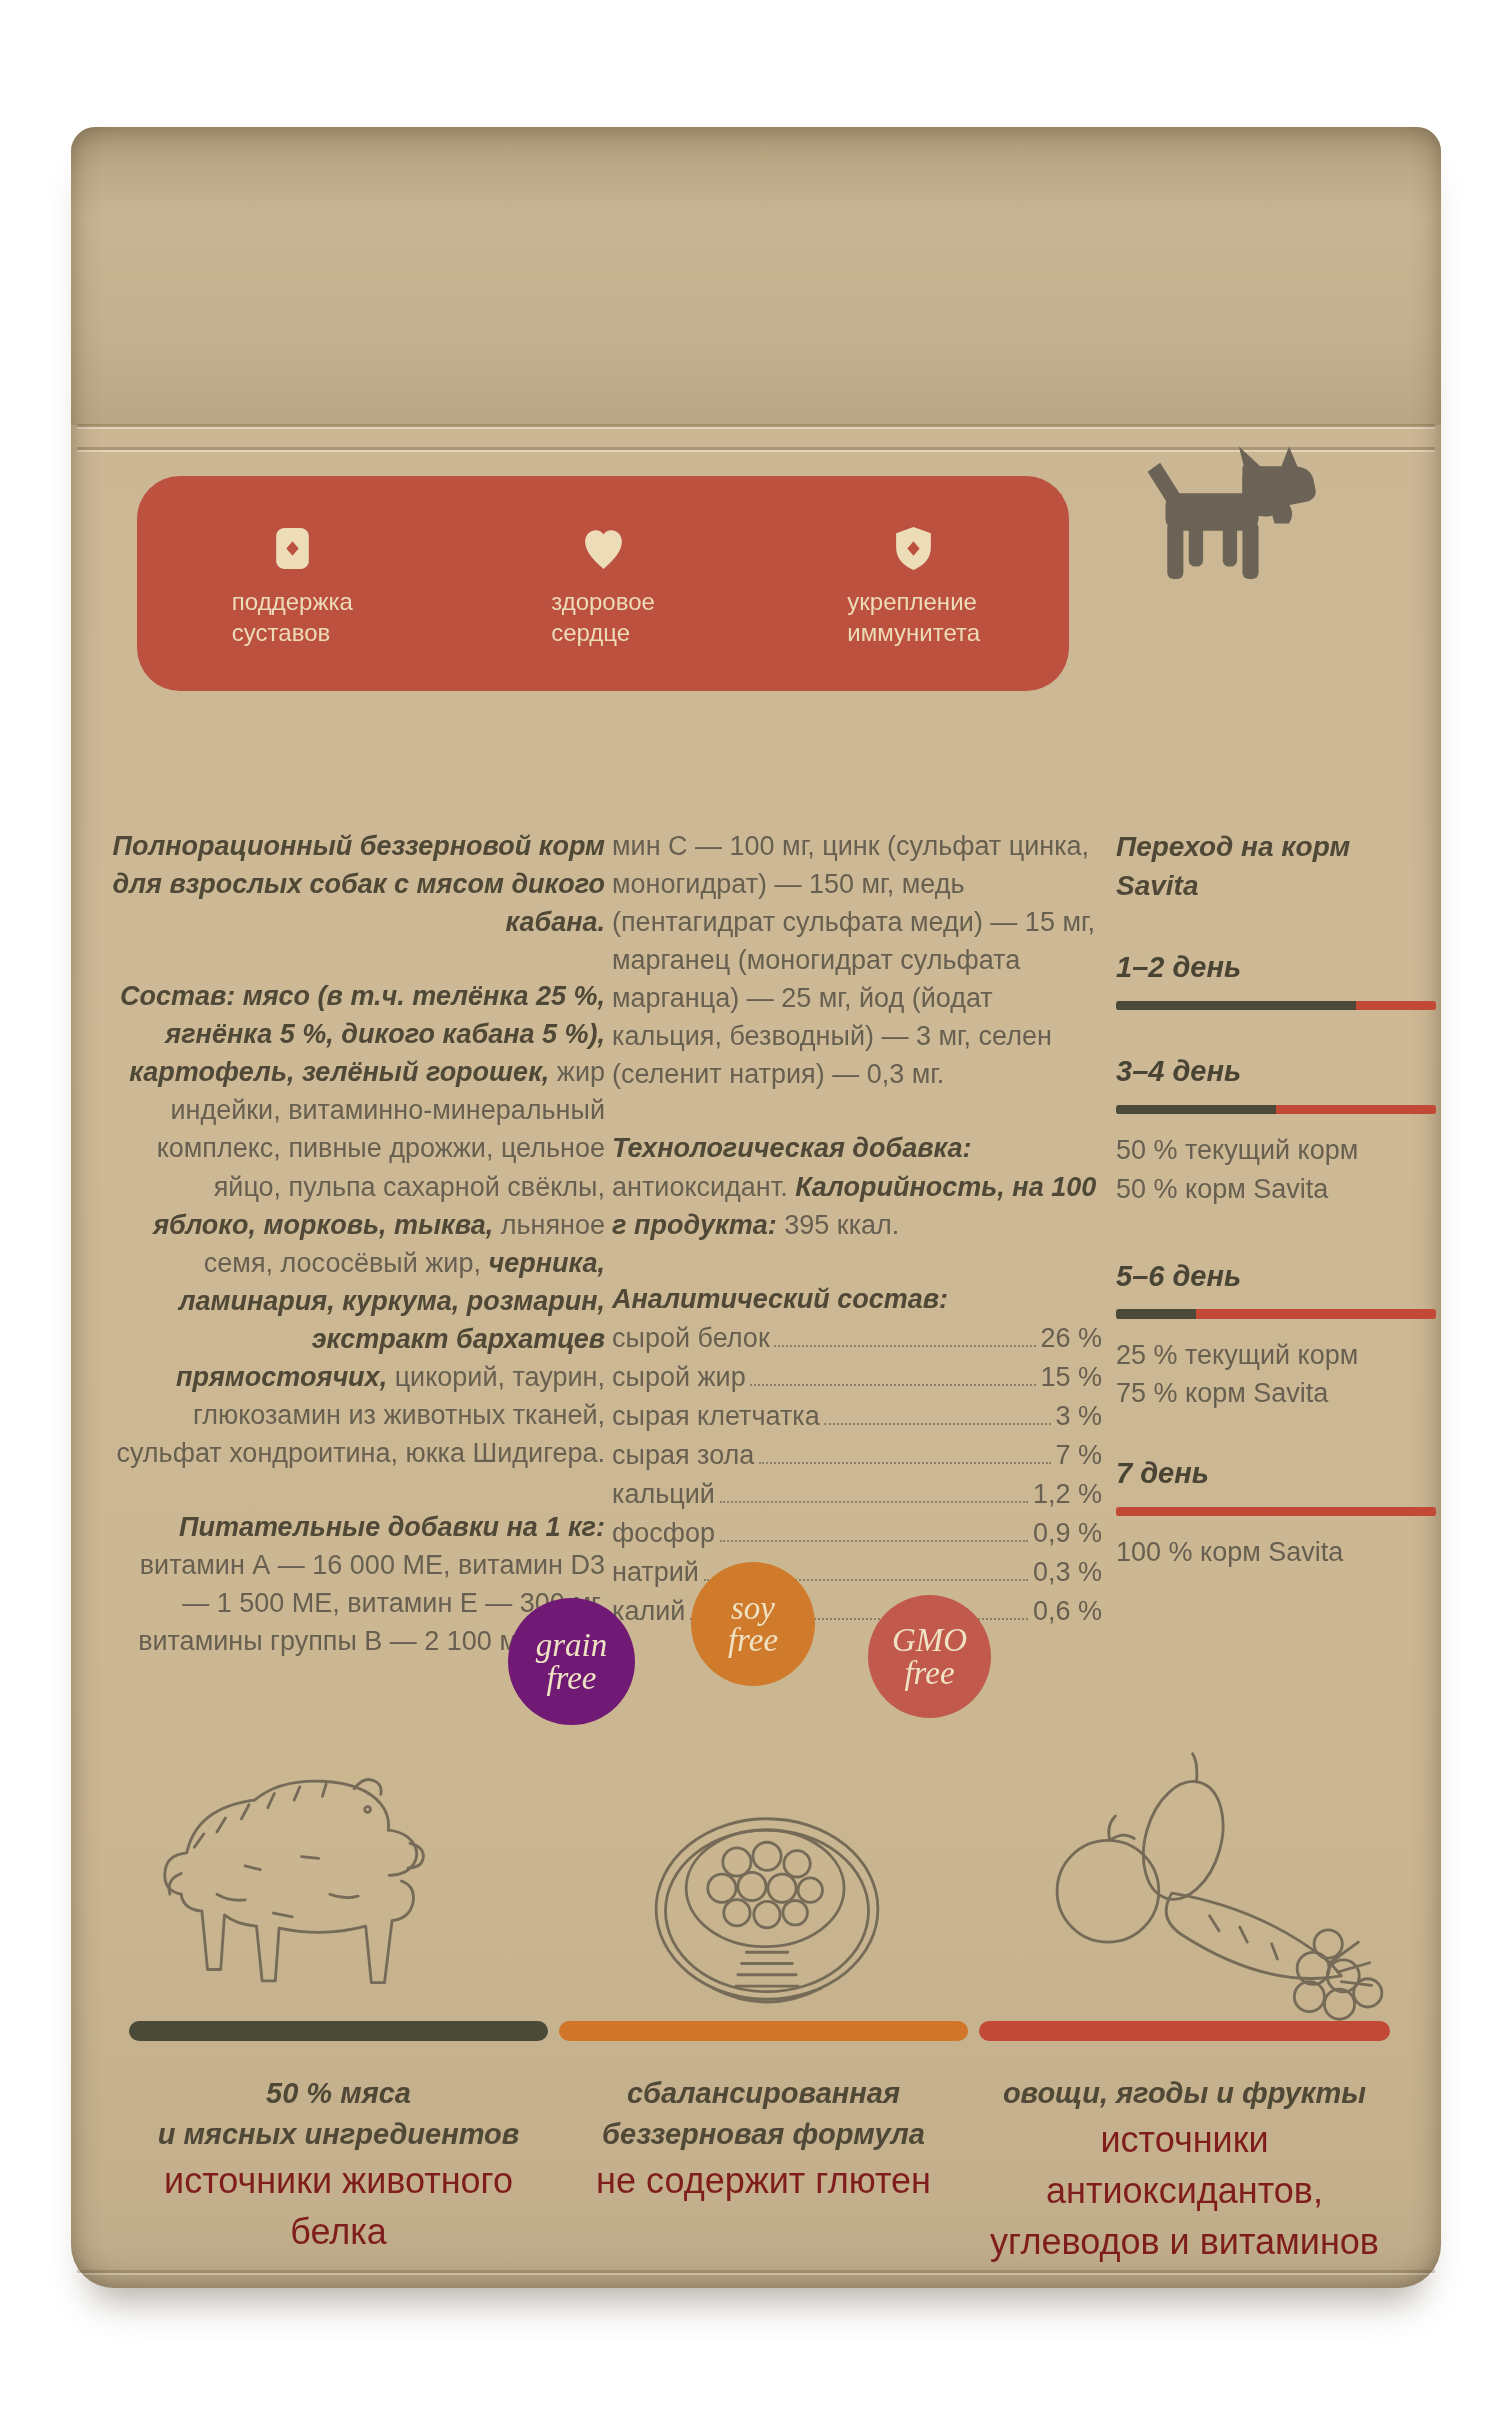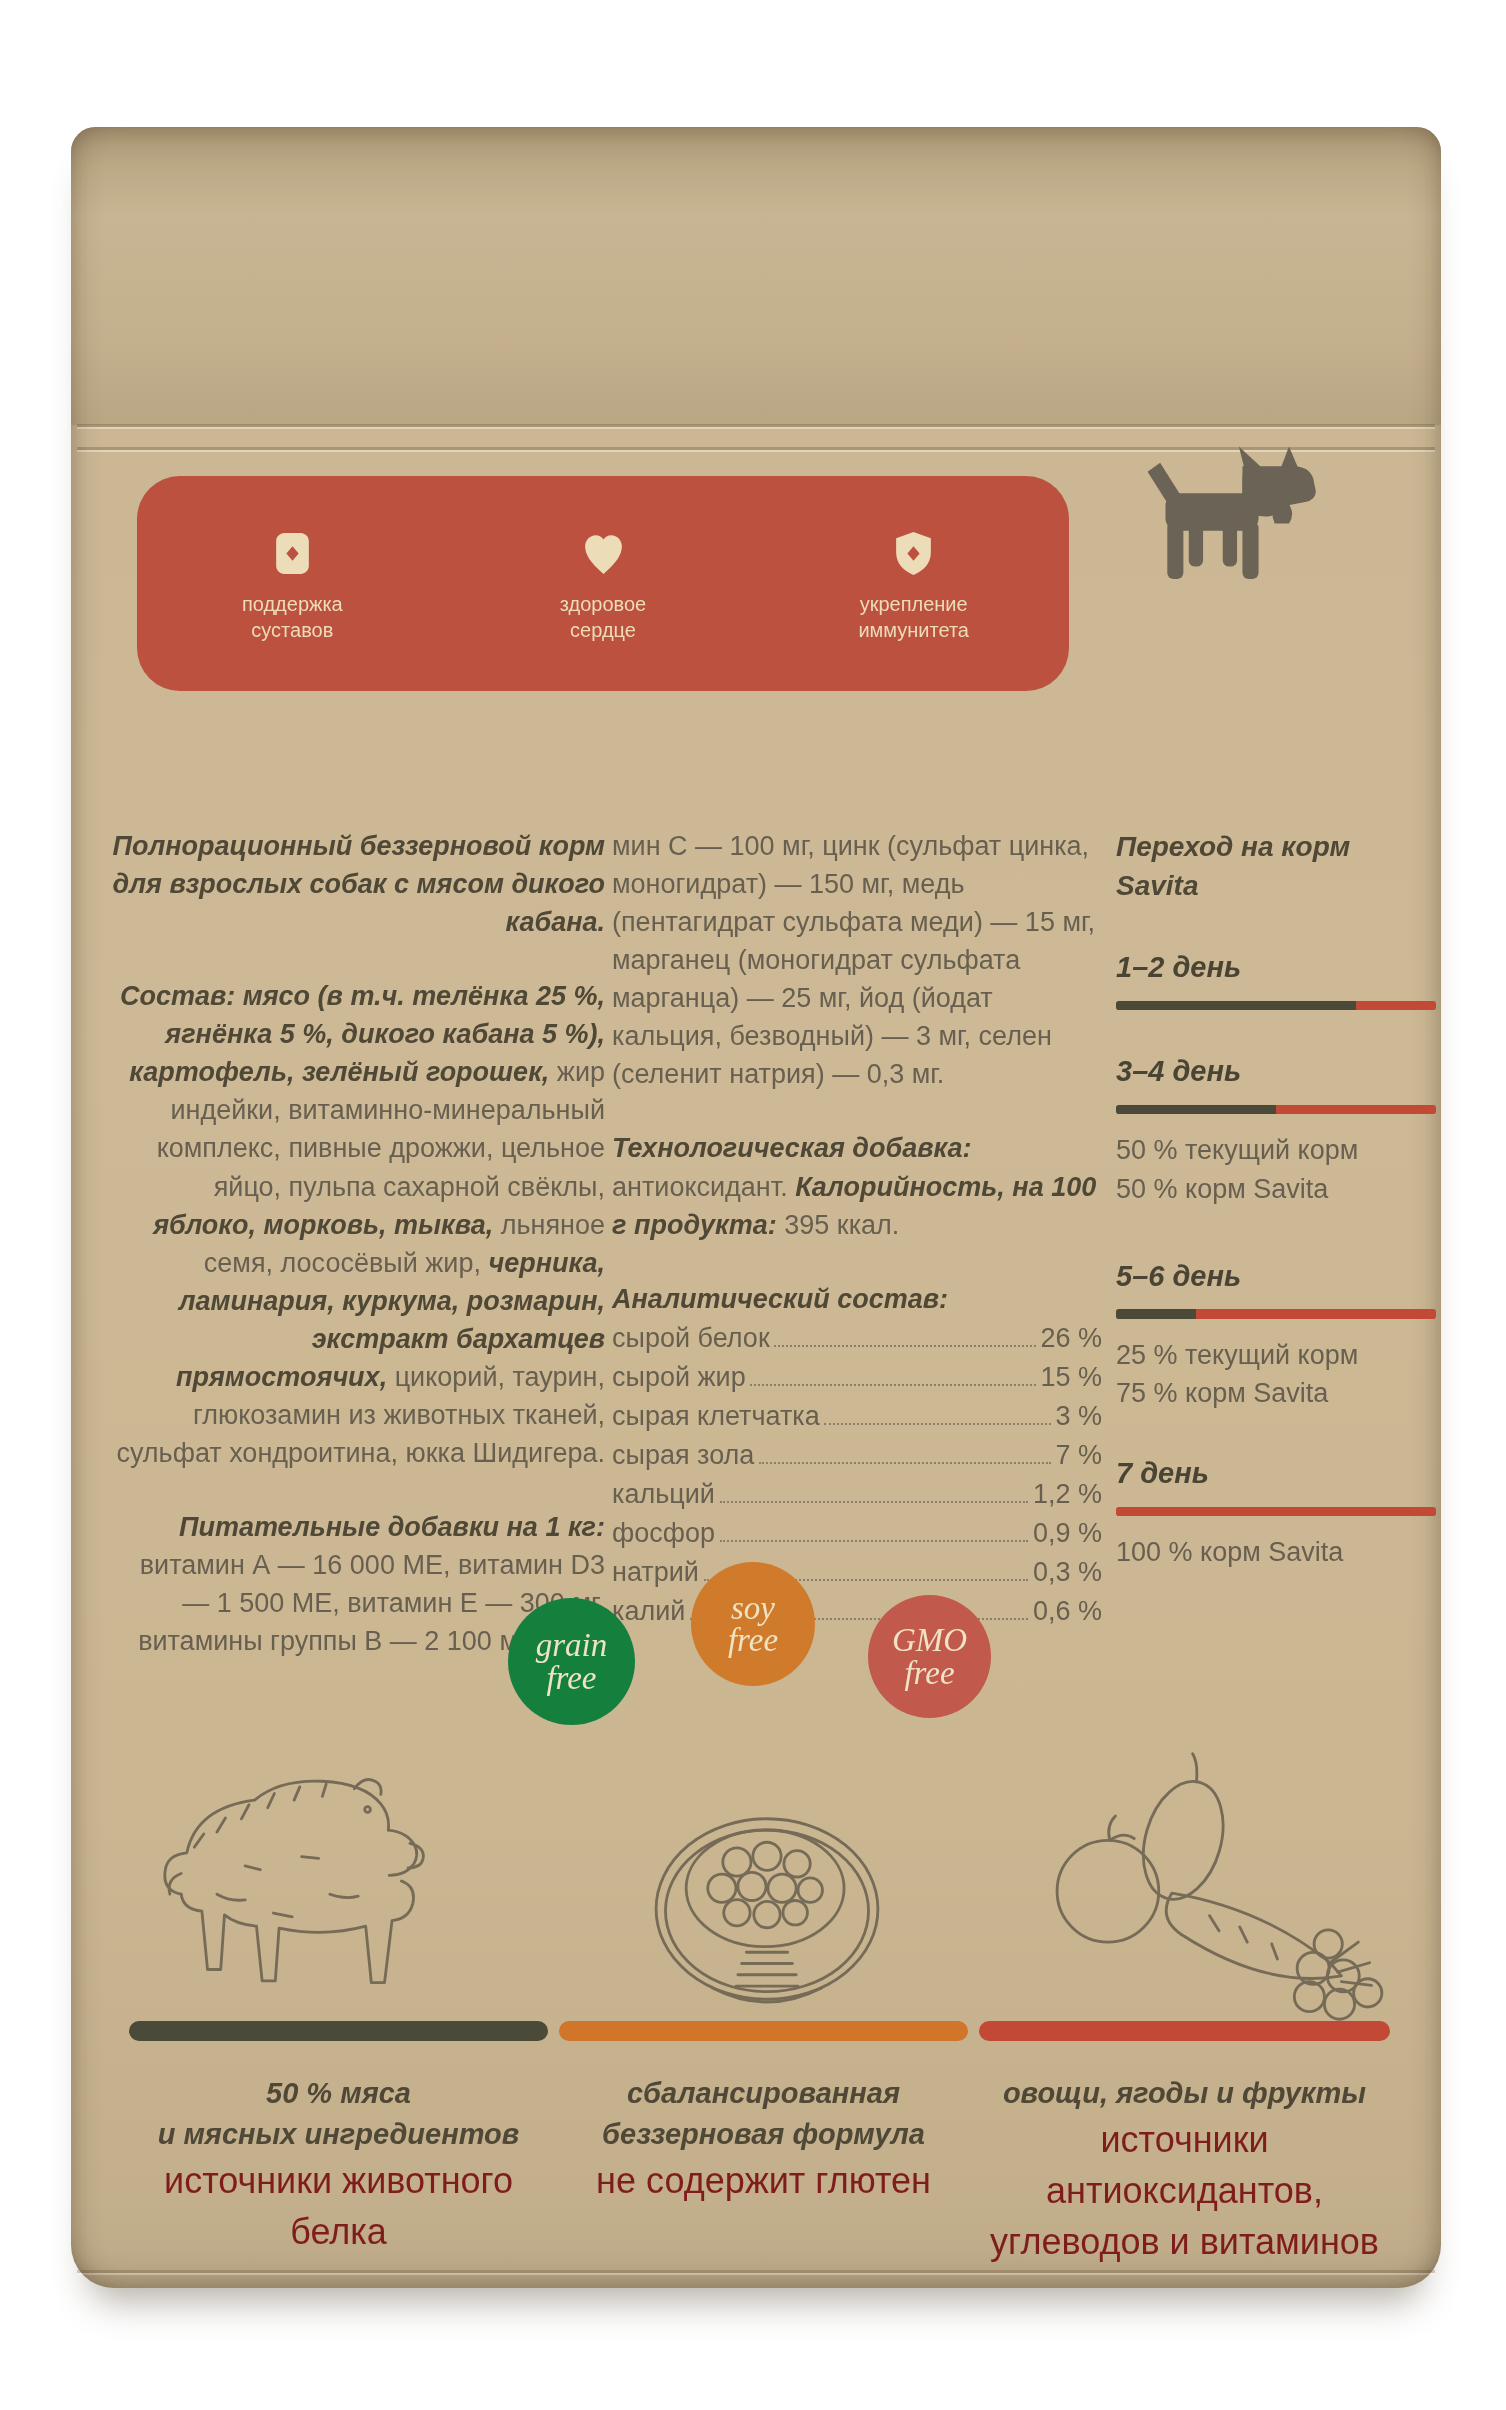--- a/index.html
+++ b/index.html
@@ -15,21 +15,21 @@
   .bag-flap{position:absolute;left:0;right:0;top:0;height:298px;border-radius:24.5px 24.5px 0 0;
     background:linear-gradient(180deg,rgba(96,78,48,.16) 0%,rgba(255,255,255,.05) 30%,rgba(96,78,48,.04) 70%,rgba(96,78,48,.16) 100%);}
   .crease{position:absolute;left:5.6px;right:5.6px;height:2.8px;background:rgba(110,90,58,.35);
     box-shadow:0 1.9px 0 rgba(255,250,235,.45);}
   .crease.c1{top:297px}.crease.c2{top:320px}
   .crease.c3{top:2143px;background:rgba(110,90,58,.28)}
   
   .banner{position:absolute;left:137px;top:476px;width:932px;height:215px;border-radius:43px;
     display:flex;align-items:stretch;}
   .benefit{flex:1;display:flex;flex-direction:column;align-items:center;justify-content:center;gap:13px;padding-top:5.6px;}
-  .benefit .lbl{font-size:20px;line-height:1.32;text-align:center;}
+  .benefit .lbl{font-size:24px;line-height:1.32;}
   
   .age{position:absolute;left:1097px;top:441px;width:273px;text-align:center;}
   .age .ico{display:block;margin:0 auto;}
   .age .t{font-size:40px;font-weight:bold;line-height:1.16;margin-top:13px;}
   
   .col{position:absolute;top:827px;font-size:27px;line-height:1.41;}
   .col1{left:108px;width:497px;text-align:right;}
   .col2{left:612px;width:490px;}
   .col3{left:1116px;width:320px;}
   .bi{font-weight:bold;font-style:italic;}
@@ -194,21 +194,21 @@
       <div class="tr-day bi" style="color: rgb(74, 68, 53);">7 день</div>
       <div class="tr-bar">
         <span style="width: 100%; background: rgb(194, 73, 54);"></span>
       </div>
       <div class="tr-lines">
         <div>100 % корм Savita</div>
       </div>
     </div>
 </div>
 
-<div class="badge" style="left: 508px; top: 1598px; width: 127px; height: 127px; background: #15803d;">
+<div class="badge" style="left: 508px; top: 1598px; width: 127px; height: 127px; background: #701a75;">
   <div>
       <div>grain</div>
       <div>free</div>
     </div>
 </div>
 <div class="badge" style="left: 691px; top: 1562px; width: 124px; height: 124px; background: rgb(208, 123, 43);">
   <div>
       <div>soy</div>
       <div>free</div>
     </div>

